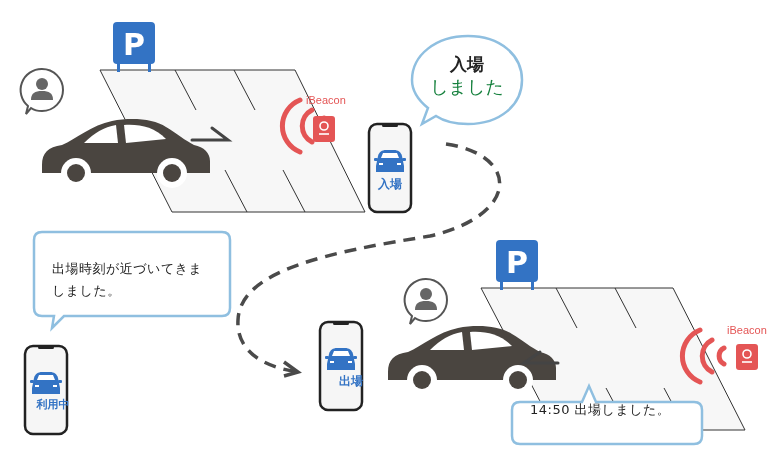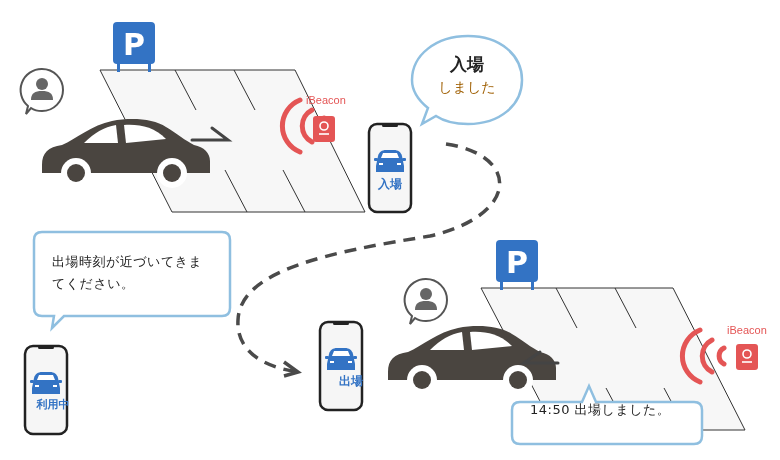--- a/index.html
+++ b/index.html
@@ -114,28 +114,28 @@
 
   <path d="M520,402 L582,402 L589,386 L596,402 L694,402 Q702,402 702,410 L702,436 Q702,444 694,444 L520,444 Q512,444 512,436 L512,410 Q512,402 520,402 Z" fill="#fff" stroke="#8fbfe0" stroke-width="2.5"></path>
 </svg>
 
 <div class="abs" style="left:113px;top:22px;width:42px;height:42px;"></div>
 
 <div class="abs beacon-label" style="left:306px;top:94px;">iBeacon</div>
 
 <div class="abs" style="left:412px;top:52px;width:110px;text-align:center;">
   <div style="font-size:17px;font-weight:bold;color:#222;line-height:24px;">入場</div>
-  <div style="font-size:14px;color:#a16207;line-height:22px;">しました</div>
+  <div style="font-size:18px;color:#15803d;line-height:22px;">しました</div>
 </div>
 
 <div class="abs phone-label" style="left:369px;top:176px;width:42px;">入場</div>
 
-<div class="abs bubble-text" style="left:52px;top:251px;width:176px;">
+<div class="abs bubble-text" style="left:52px;top:258px;width:176px;">
   <div>出場時刻が近づいてきま</div>
-  <div>てください。</div>
+  <div>しました。</div>
 </div>
 
 <div class="abs phone-label" style="left:25px;top:397px;width:56px;font-size:11px;">利用中</div>
 
 <div class="abs phone-label" style="left:320px;top:373px;width:62px;">出場</div>
 
 <div class="abs beacon-label" style="left:727px;top:324px;">iBeacon</div>
 
 <div class="abs bubble-text" style="left:530px;top:399px;width:170px;">14:50 出場しました。</div>
 

